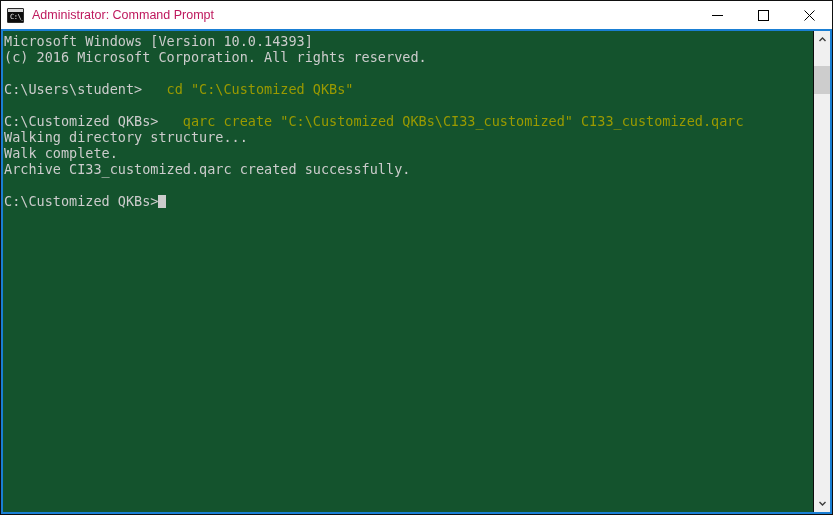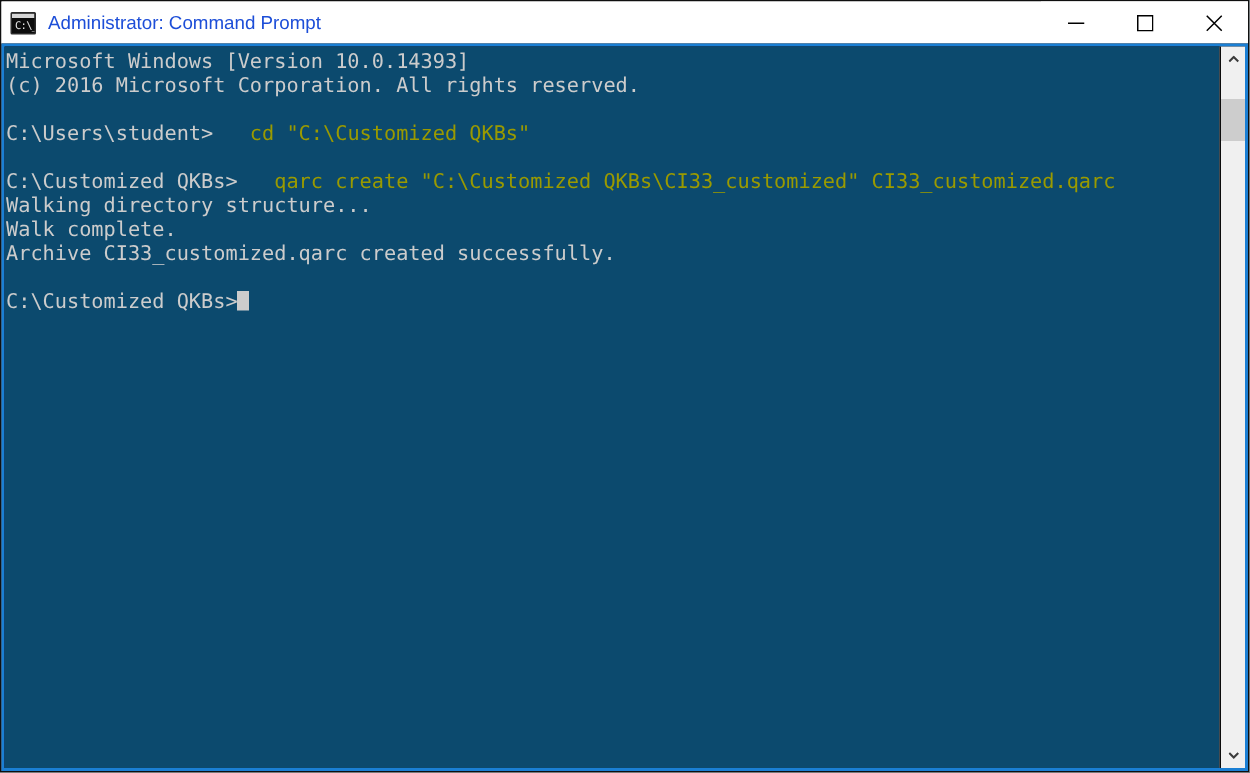--- a/index.html
+++ b/index.html
@@ -71,21 +71,21 @@
     font-family: "DejaVu Sans Mono", monospace;
     font-size: 7px;
     line-height: 8px;
     color: #e8e8e8;
     letter-spacing: -0.5px;
     white-space: nowrap;
   }
   .title-text {
     font-family: "Liberation Sans", sans-serif;
     font-size: 12.5px;
-    color: #1d4ed8;
+    color: #be185d;
     line-height: 28px;
     white-space: nowrap;
     overflow: hidden;
     text-overflow: ellipsis;
   }
 
   .title-buttons {
     display: flex;
     height: 28px;
     flex: 0 0 auto;
@@ -109,21 +109,21 @@
     position: relative;
     display: flex;
     box-sizing: border-box;
     border: 2px solid #1a7fd4;
     border-top: 2px solid #1a7fd4;
     background: #0c0c0c;
     overflow: hidden;
   }
   .console {
     flex: 1;
-    background: #0c4a6e;
+    background: #14532d;
     overflow: hidden;
     padding: 2px 0 0 1px;
     box-sizing: border-box;
   }
   .console-lines {
     font-family: "DejaVu Sans Mono", monospace;
     font-size: 13.5px;
     line-height: 16px;
     color: #cccccc;
     white-space: pre;

